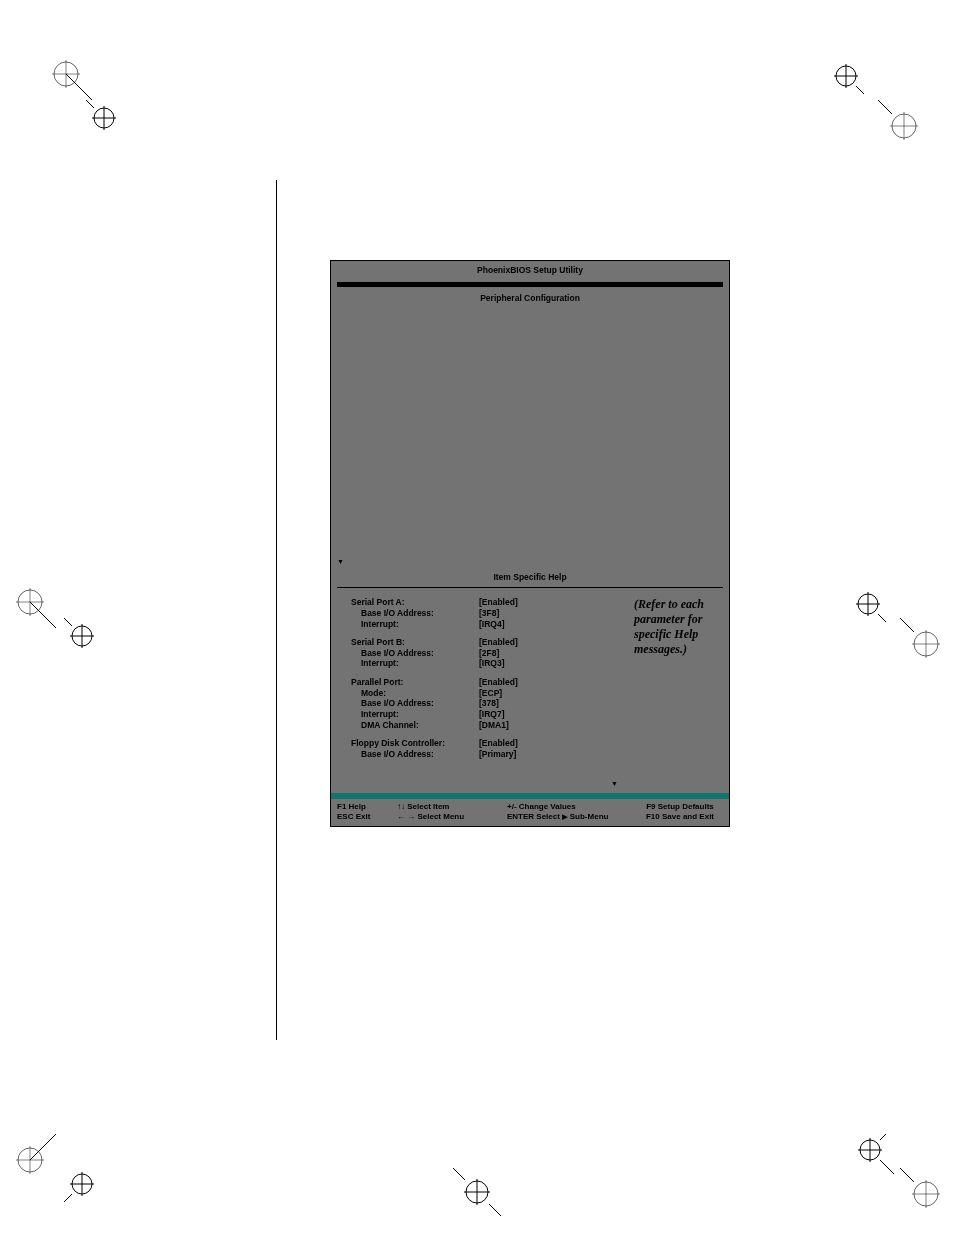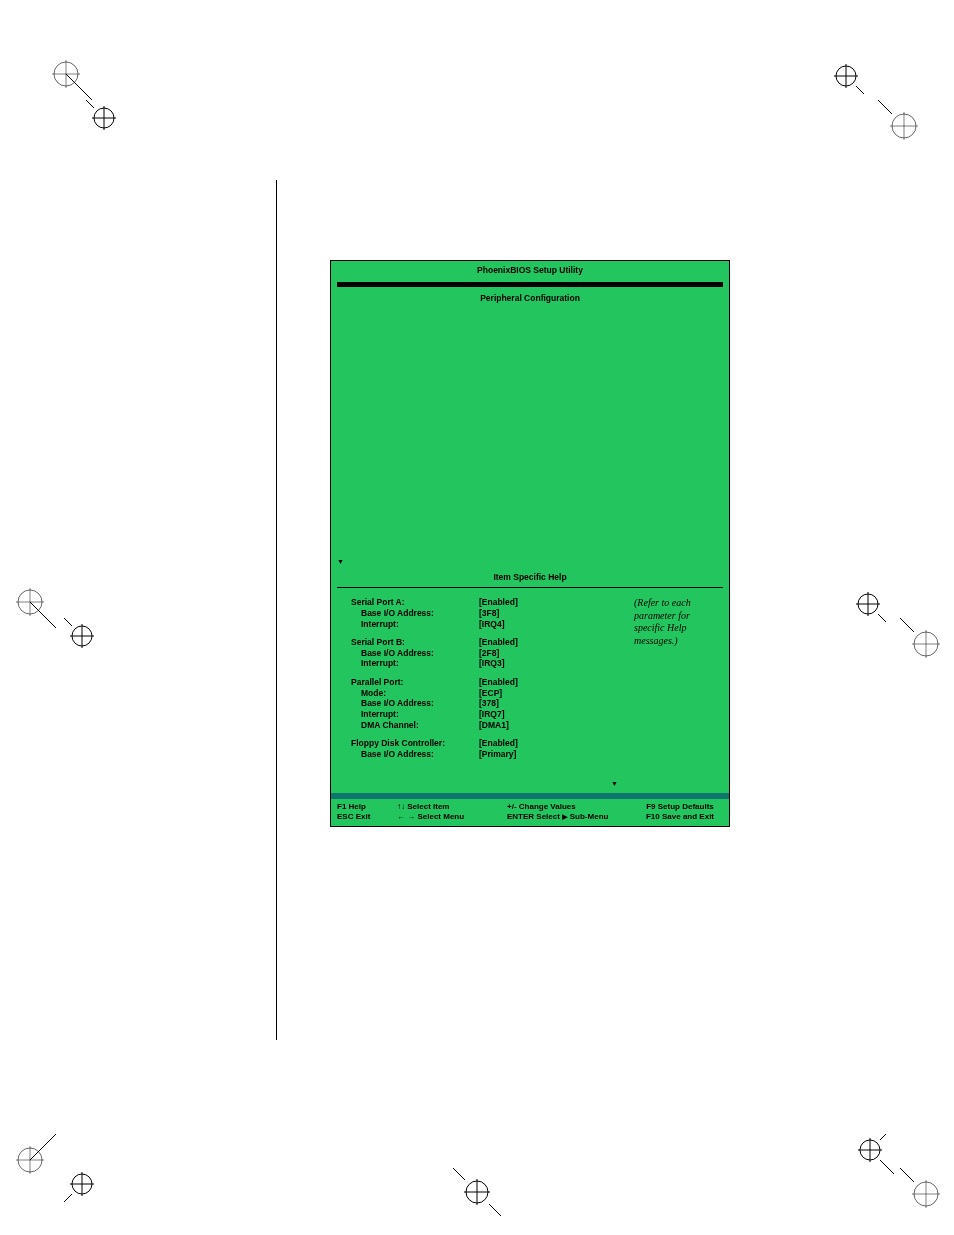--- a/index.html
+++ b/index.html
@@ -51,21 +51,21 @@
   
   .bios {
     position: absolute;
     left: 330px;
     top: 260px;
     width: 400px;
     border: 1px solid #000;
     font-size: 8.5px;
     line-height: 1.25;
     color: #000;
-    background: #22c55e;
+    background: #737373;
   }
   .bios .title {
     text-align: center;
     font-weight: bold;
     padding: 4px 0 6px;
   }
   .bios .hbar {
     height: 5px;
     background: #000;
     margin: 0 6px 3px;
@@ -105,22 +105,23 @@
     min-height: 196px;
   }
   .bios .body .settings {
     flex: 0 0 264px;
     padding: 6px 0 4px 14px;
   }
   .bios .body .help {
     flex: 1;
     font-style: italic;
     font-family: "Times New Roman", Times, serif;
-    font-size: 10px;
+    font-size: 12px;
     padding: 6px 6px 4px 4px;
+    font-weight: bold;
   }
 
   .setting-group { margin-bottom: 8px; }
   .setting-row {
     display: flex;
   }
   .setting-row .lab { flex: 0 0 128px; font-weight: bold; }
   .setting-row.sub .lab { padding-left: 10px; flex: 0 0 128px; }
   .setting-row .val { font-weight: bold; }
 

